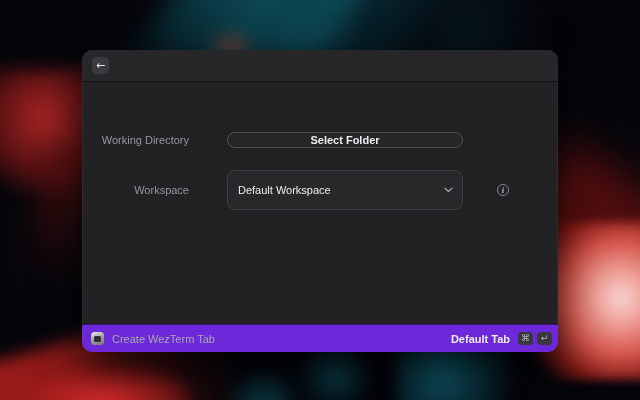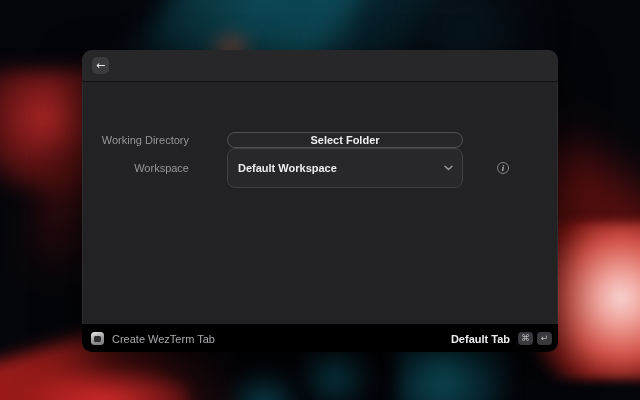--- a/index.html
+++ b/index.html
@@ -63,45 +63,45 @@
     display:flex;align-items:center;padding:0 10px;box-sizing:border-box;
   }
   .back-btn{
     width:17px;height:17px;border:none;border-radius:5px;background:#3b3b3f;
     color:#e8e8ea;font-size:11px;line-height:1;display:flex;align-items:center;justify-content:center;
     padding:0;cursor:pointer;font-family:"DejaVu Sans",sans-serif;
   }
   .win-body{position:absolute;left:0;top:32px;right:0;bottom:26px;}
   .form-row{position:absolute;left:0;right:0;height:24px;display:flex;align-items:center;gap:24px;}
   .row-1{top:46px;}
-  .row-2{top:74px;border-radius:10px;}
+  .row-2{top:96px;border-radius:10px;}
   .field-label{
     width:107px;text-align:right;font-size:11px;color:#96969a;flex:0 0 107px;
   }
   .folder-btn{
     margin-left:14px;width:236px;height:16px;box-sizing:border-box;
     border-radius:8px;border:1px solid #515154;background:rgba(255,255,255,.02);
     color:#ededf0;font-size:11px;font-weight:600;cursor:pointer;
     font-family:"Liberation Sans","DejaVu Sans",sans-serif;
   }
   .dropdown{
     margin-left:14px;width:236px;height:40px;box-sizing:border-box;
     border-radius:8px;border:1px solid #3f3f43;background:#28282b;
     display:flex;align-items:center;justify-content:space-between;
-    padding:0 9px 0 10px;color:#ededf0;font-size:11px;font-weight:700;cursor:pointer;
+    padding:0 9px 0 10px;color:#ededf0;font-size:11px;font-weight:400;cursor:pointer;
   }
   .info-badge{
     margin-left:10px;width:12px;height:12px;border-radius:50%;
     border:1px solid #85858a;color:#a2a2a6;font-size:8px;font-weight:700;
     display:flex;align-items:center;justify-content:center;box-sizing:border-box;cursor:pointer;
     font-family:"DejaVu Serif",serif;font-style:italic;
   }
   .win-footer{
     position:absolute;left:0;bottom:0;right:0;height:28px;
-    background:#000000;border-radius:0 0 10px 10px;
+    background:#6d28d9;border-radius:0 0 10px 10px;
     border-top:1px solid rgba(0,0,0,.55);
     display:flex;align-items:center;padding:0 6px 0 9px;box-sizing:border-box;
   }
   .app-icon{
     width:13px;height:13px;border-radius:3.5px;flex:0 0 13px;
     background:linear-gradient(160deg,#ececec,#9a9a9a 55%,#77777b);
     display:flex;align-items:center;justify-content:center;
   }
   .app-icon-screen{width:7px;height:6px;background:#2e2e30;border-radius:1.5px;margin-top:1px;}
   .cmd-name{margin-left:8px;font-size:11px;color:#a9a9ad;}

